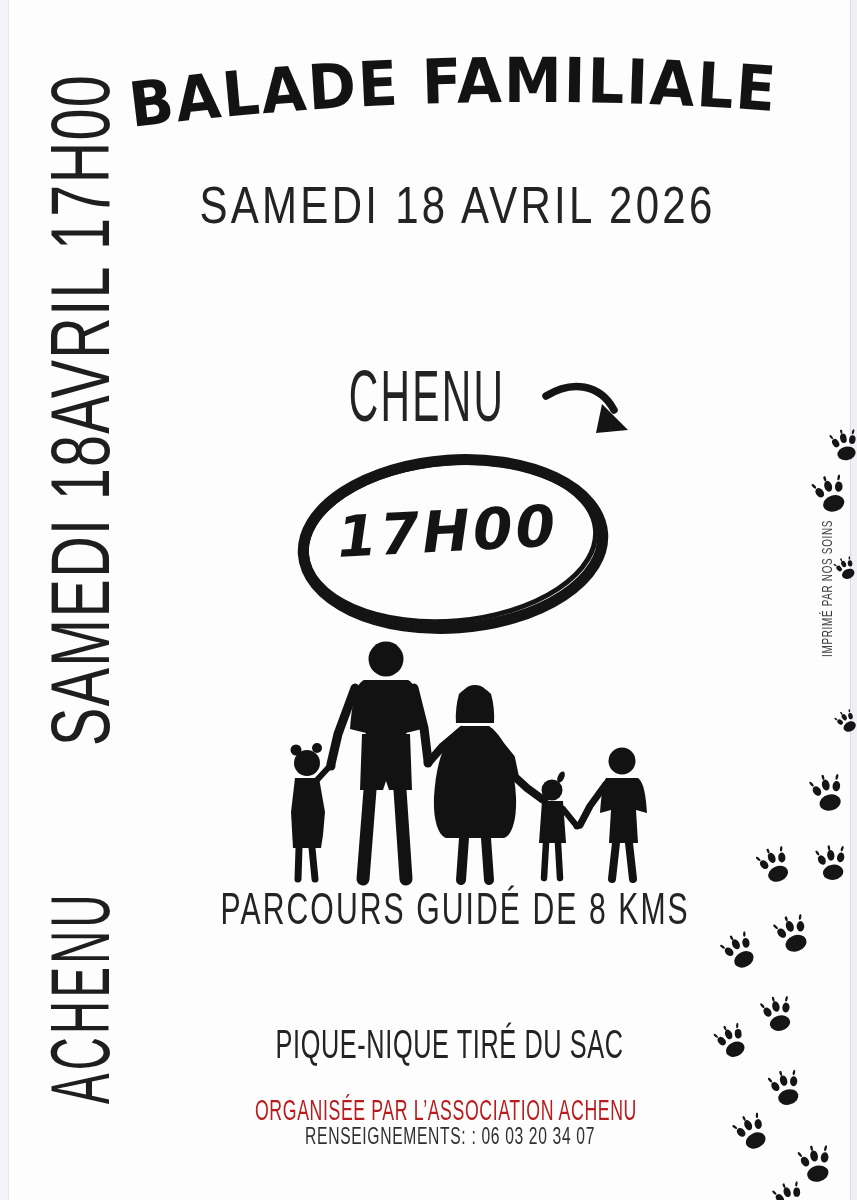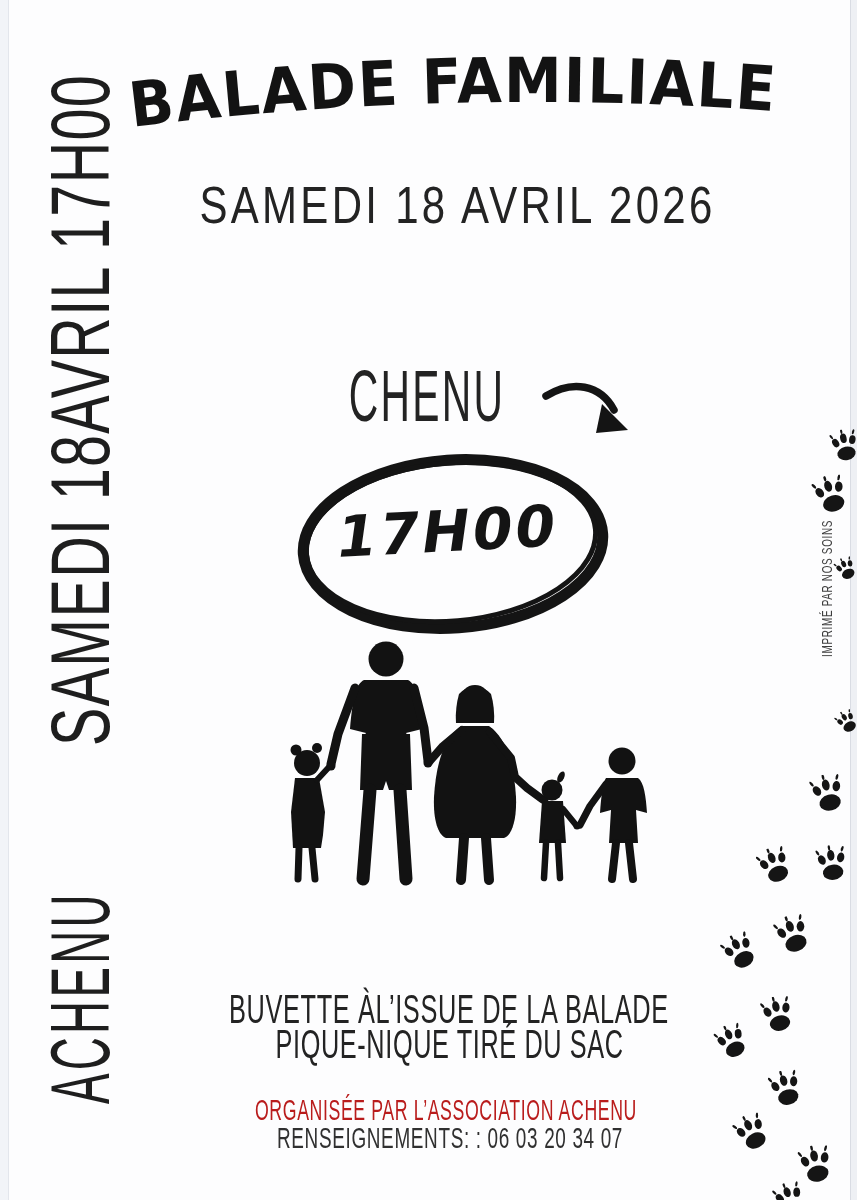--- a/index.html
+++ b/index.html
@@ -27,21 +27,21 @@
   .fit{display:inline-block;}
   .fit-h{transform-origin:center;}
   .fit-v{transform-origin:left center;}
   .l-date{top:180px;left:58px;font-size:51px;letter-spacing:4px;}
   .l-meeting{top:300px;left:55px;font-size:47px;letter-spacing:3px;}
   .l-location{top:360px;left:27px;font-size:72px;letter-spacing:4px;}
   .l-course{top:887px;left:55px;font-size:44px;letter-spacing:3px;}
   .l-buvette{top:989px;left:49px;font-size:40px;letter-spacing:1px;}
   .l-picnic{top:1024px;left:50px;font-size:40px;letter-spacing:1px;}
   .l-organizer{top:1096px;left:46px;font-size:29px;letter-spacing:1px;color:#b91c1c;}
-  .l-contact{top:1124px;left:50px;font-size:29px;letter-spacing:1px;color:#303030;}
+  .l-contact{top:1124px;left:50px;font-size:24px;letter-spacing:1px;color:#303030;}
   
   .vwrap{
     position:absolute;white-space:nowrap;line-height:1;
     transform-origin:0 0;transform:rotate(-90deg);
   }
   .v-left-date{left:38px;top:746px;font-size:84px;letter-spacing:2px;color:#1e1e1e;}
   .v-left-name{left:38px;top:1104px;font-size:84px;letter-spacing:6px;color:#1e1e1e;}
   .v-right-note{left:820px;top:657px;font-size:14px;letter-spacing:1px;color:#3d3d3d;}
   
   .title-svg{position:absolute;left:122px;top:46px;}
@@ -146,22 +146,22 @@
 
     <g>
       <circle class="fill" cx="357" cy="125" r="13.5"></circle>
       <path class="fill" d="M341,142 L373,142 C379,146 381,161 382,177 L371,174 L373,207 L344,207 L346,174 L335,177 C336,161 338,146 341,142 Z"></path>
       <path class="limb" stroke-width="8" d="M351,207 L347,243"></path>
       <path class="limb" stroke-width="8" d="M364,207 L368,243"></path>
       <path class="limb" stroke-width="7" d="M341,148 L325,170 L315,189"></path>
     </g>
   </svg>
 
-  <div class="line l-buvette">
-    <span class="fit fit-h" style="transform: scaleX(0.634006);">BUVETTE ÀL’ISSUE DE LA BALADE</span>
+  <div class="line l-course">
+    <span class="fit fit-h" style="transform: scaleX(0.685673);">PARCOURS GUIDÉ DE 8 KMS</span>
   </div>
   <div class="line l-picnic">
     <span class="fit fit-h" style="transform: scaleX(0.631579);">PIQUE-NIQUE TIRÉ DU SAC</span>
   </div>
   <div class="line l-organizer">
     <span class="fit fit-h" style="transform: scaleX(0.610224);">ORGANISÉE PAR L’ASSOCIATION ACHENU</span>
   </div>
   <div class="line l-contact">
     <span class="fit fit-h" style="transform: scaleX(0.65283);">RENSEIGNEMENTS: : 06 03 20 34 07</span>
   </div>

